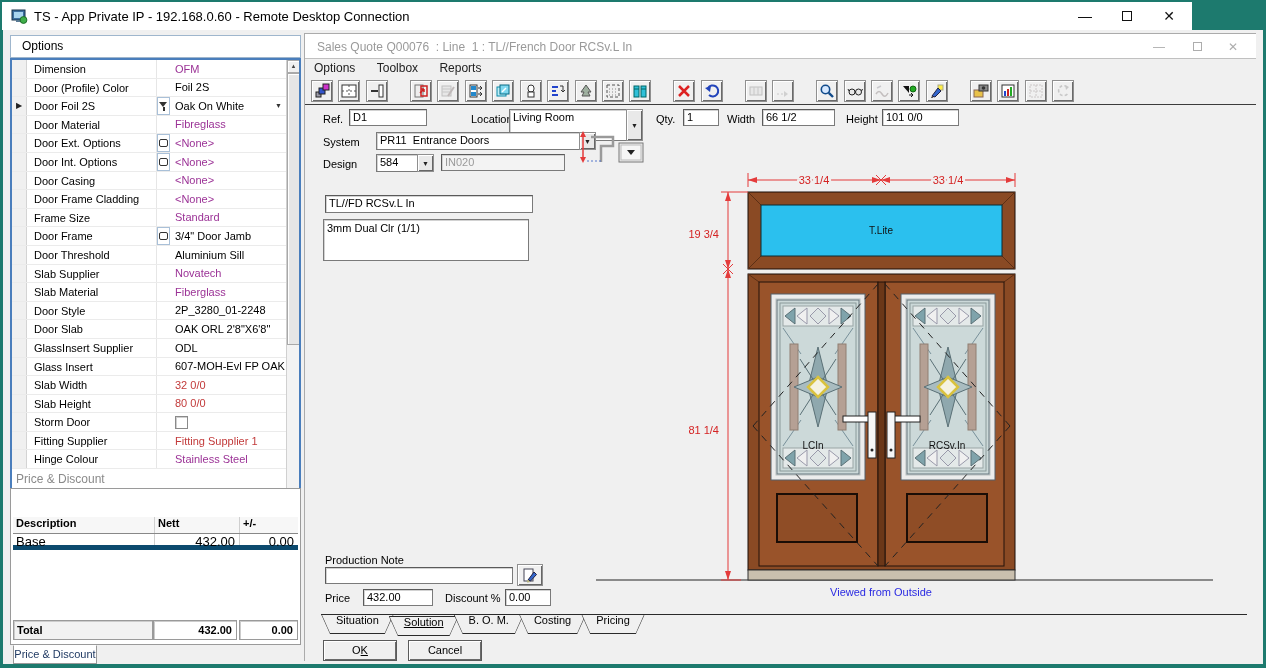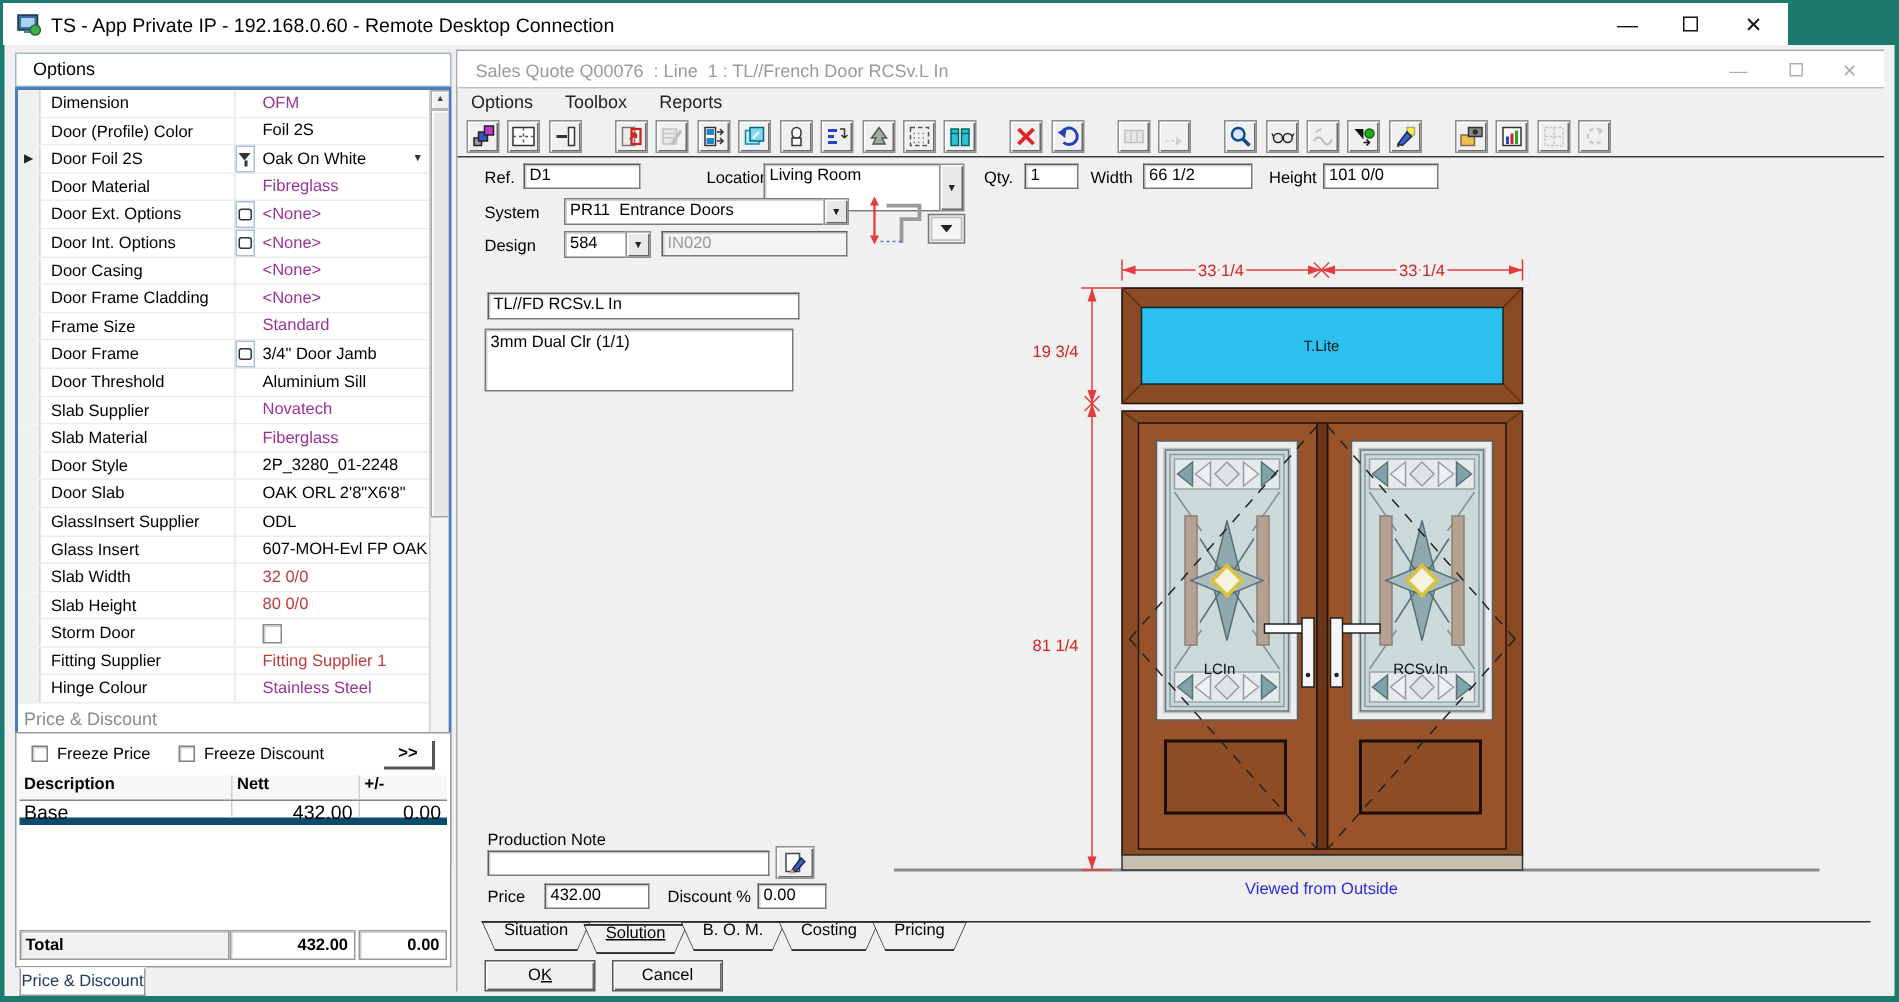--- a/index.html
+++ b/index.html
@@ -355,27 +355,20 @@
       <div class="vscroll">
         <div class="sb-btn sb-up">▲</div>
         <div class="sb-thumb"></div>
         <div class="sb-btn sb-dn">▼</div>
       </div>
     </div>
 
     <div class="price-title">Price &amp; Discount</div>
 
     <div class="price-box">
-      <div class="freeze-row">
-        <span class="cb cb1"></span>
-        <span class="cbl1">Freeze Price</span>
-        <span class="cb cb2"></span>
-        <span class="cbl2">Freeze Discount</span>
-        <span class="expand-btn">&gt;&gt;</span>
-      </div>
       <div class="ptable-head">
         <span class="pc1">Description</span>
         <span class="pc2 pc2h">Nett</span>
         <span class="pc3 pc3h">+/-</span>
       </div>
       <div class="ptable-row">
         <span class="pc1">Base</span>
         <span class="pc2">432.00</span>
         <span class="pc3">0.00</span>
       </div>
@@ -543,21 +536,21 @@
             <span class="dbtn">▼</span>
           </span>
         <span class="flabel" style="left:351px;top:8px">Qty.</span>
         <span class="inp" style="left:378px;top:4px;width:36px;height:17px">1</span>
         <span class="flabel" style="left:422px;top:8px">Width</span>
         <span class="inp" style="left:457px;top:4px;width:73px;height:17px">66 1/2</span>
         <span class="flabel" style="left:541px;top:8px">Height</span>
         <span class="inp" style="left:577px;top:4px;width:77px;height:17px">101 0/0</span>
 
         <span class="flabel" style="left:18px;top:31px">System</span>
-        <span class="combo" style="left:71px;top:27px;width:190px;height:18px">
+        <span class="combo" style="left:71px;top:27px;width:220px;height:18px">
             <span class="ctext">PR11  Entrance Doors</span>
             <span class="dbtn">▼</span>
           </span>
         <span class="profile-widget" style="left:270px;top:24px;width:76px;height:40px">
           <svg width="76" height="40">
             <path d="M8,5 l0,26" stroke="#e43b3b" stroke-width="1.5"></path>
             <polygon points="8,2 5,8 11,8" fill="#e43b3b"></polygon>
               <polygon points="8,34 5,28 11,28" fill="#e43b3b"></polygon>
             <path d="M16,8 h22 v9 h-12 v16" fill="none" stroke="#9a9a9a" stroke-width="2.5"></path>
             <line x1="12" y1="32" x2="26" y2="32" stroke="#5577cc" stroke-dasharray="2 2"></line>

